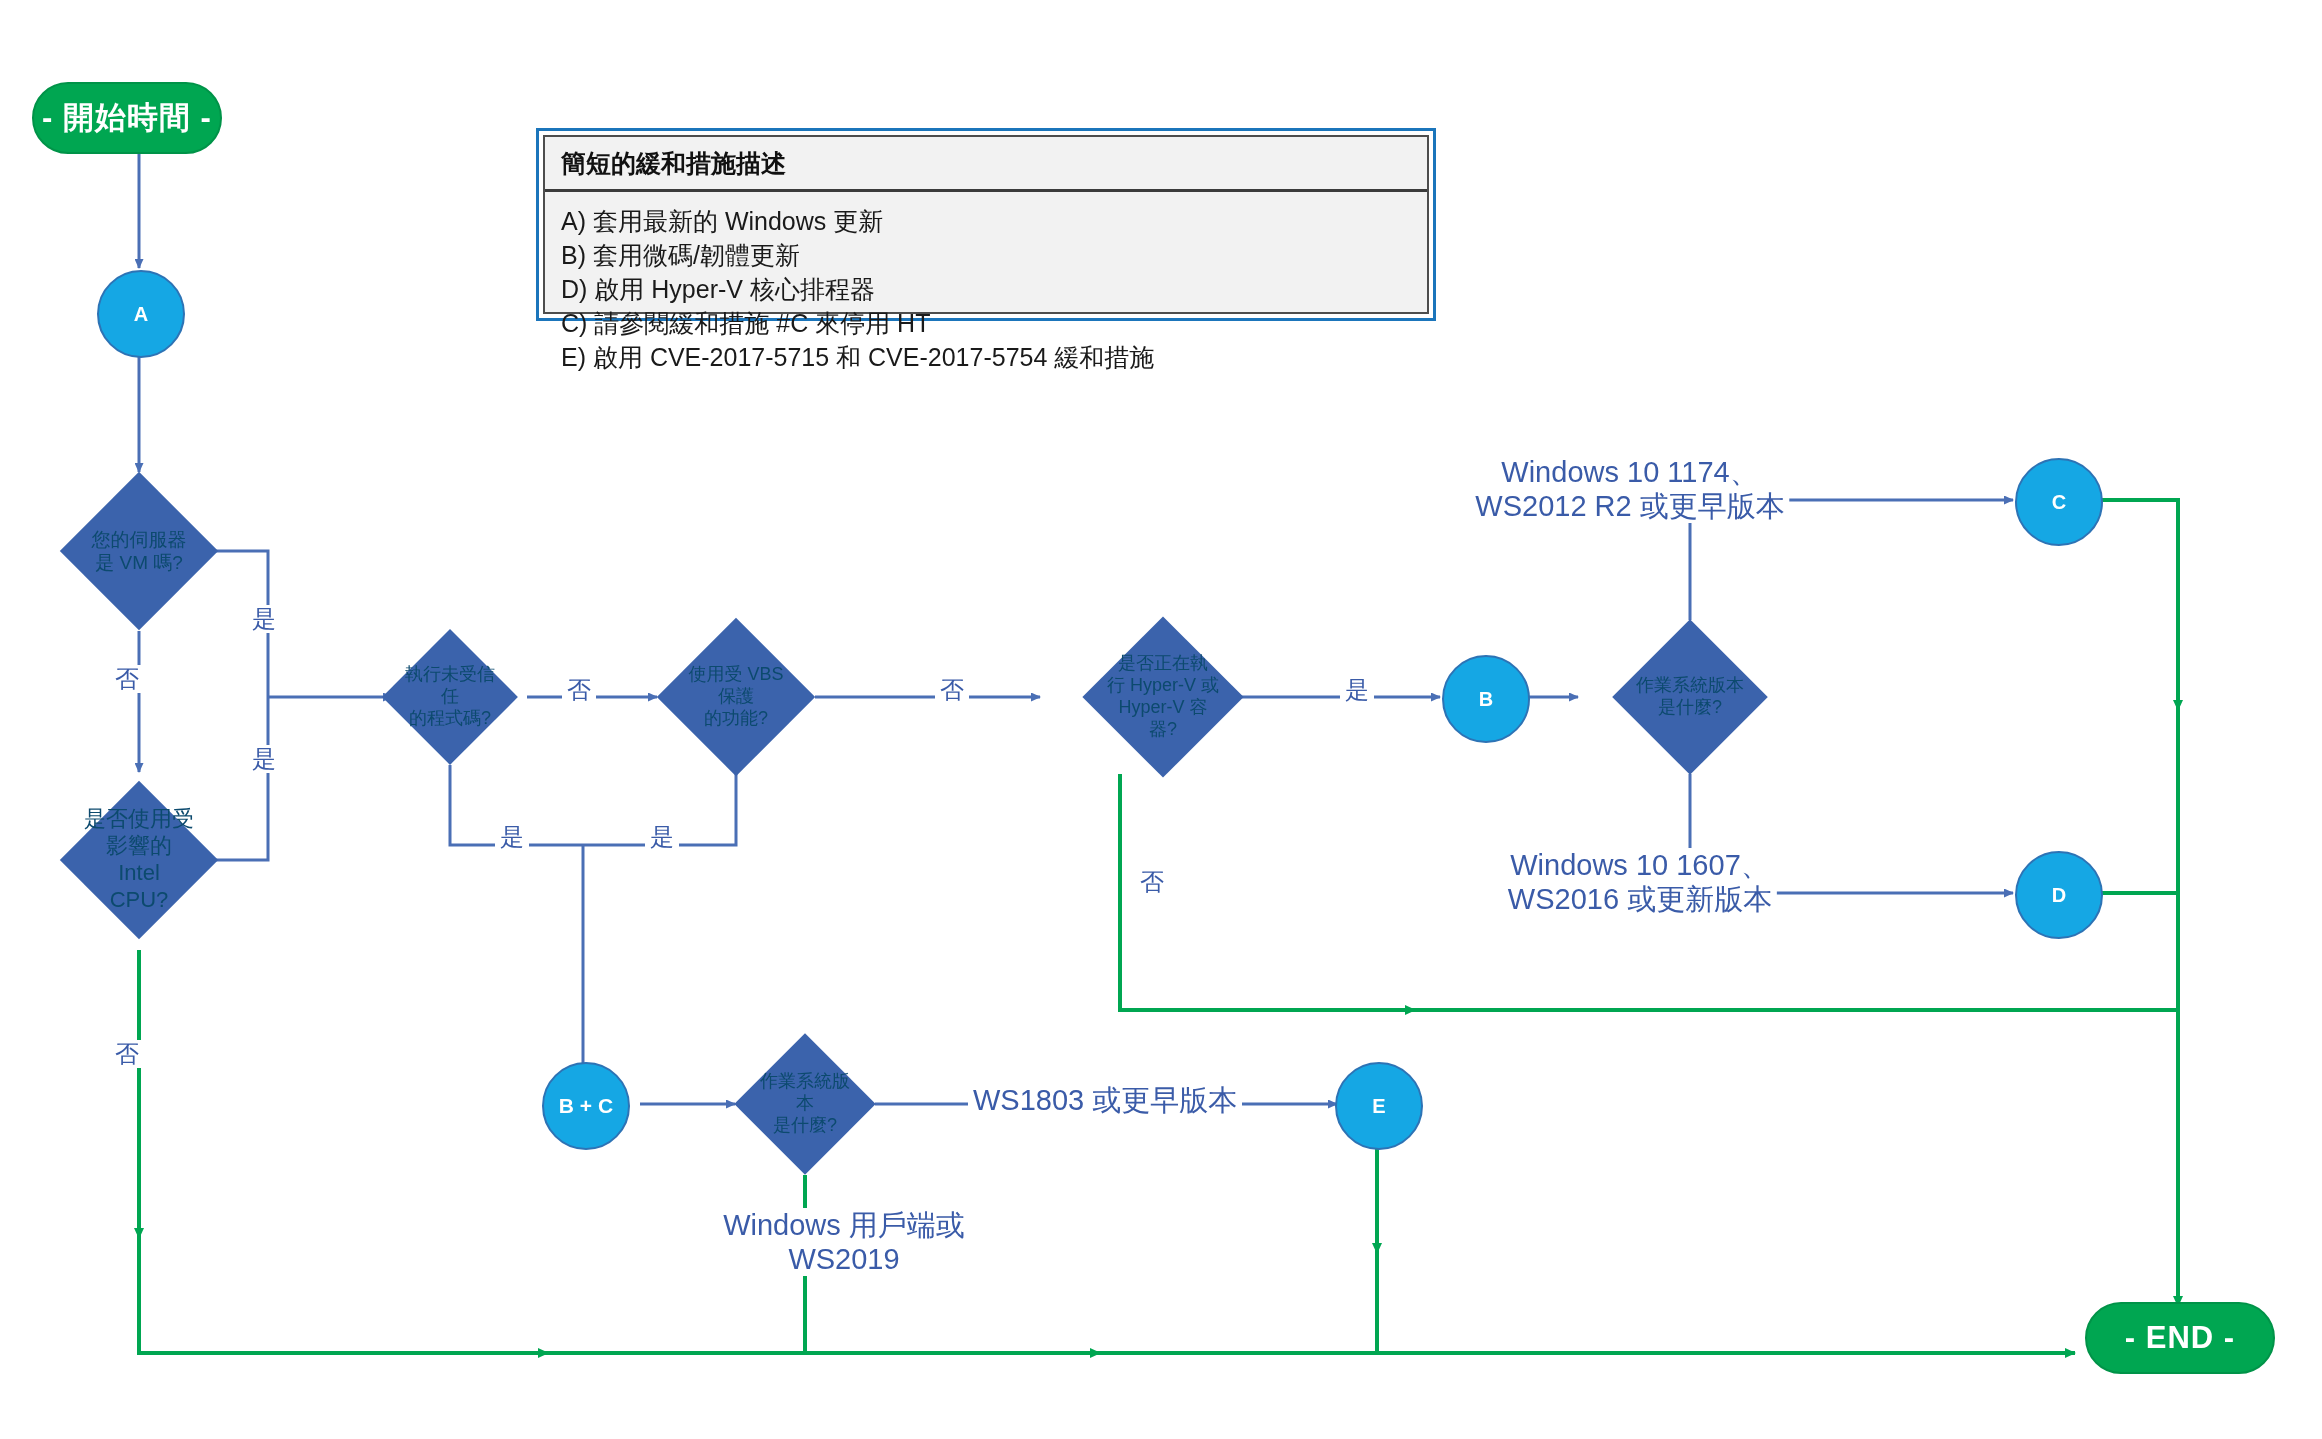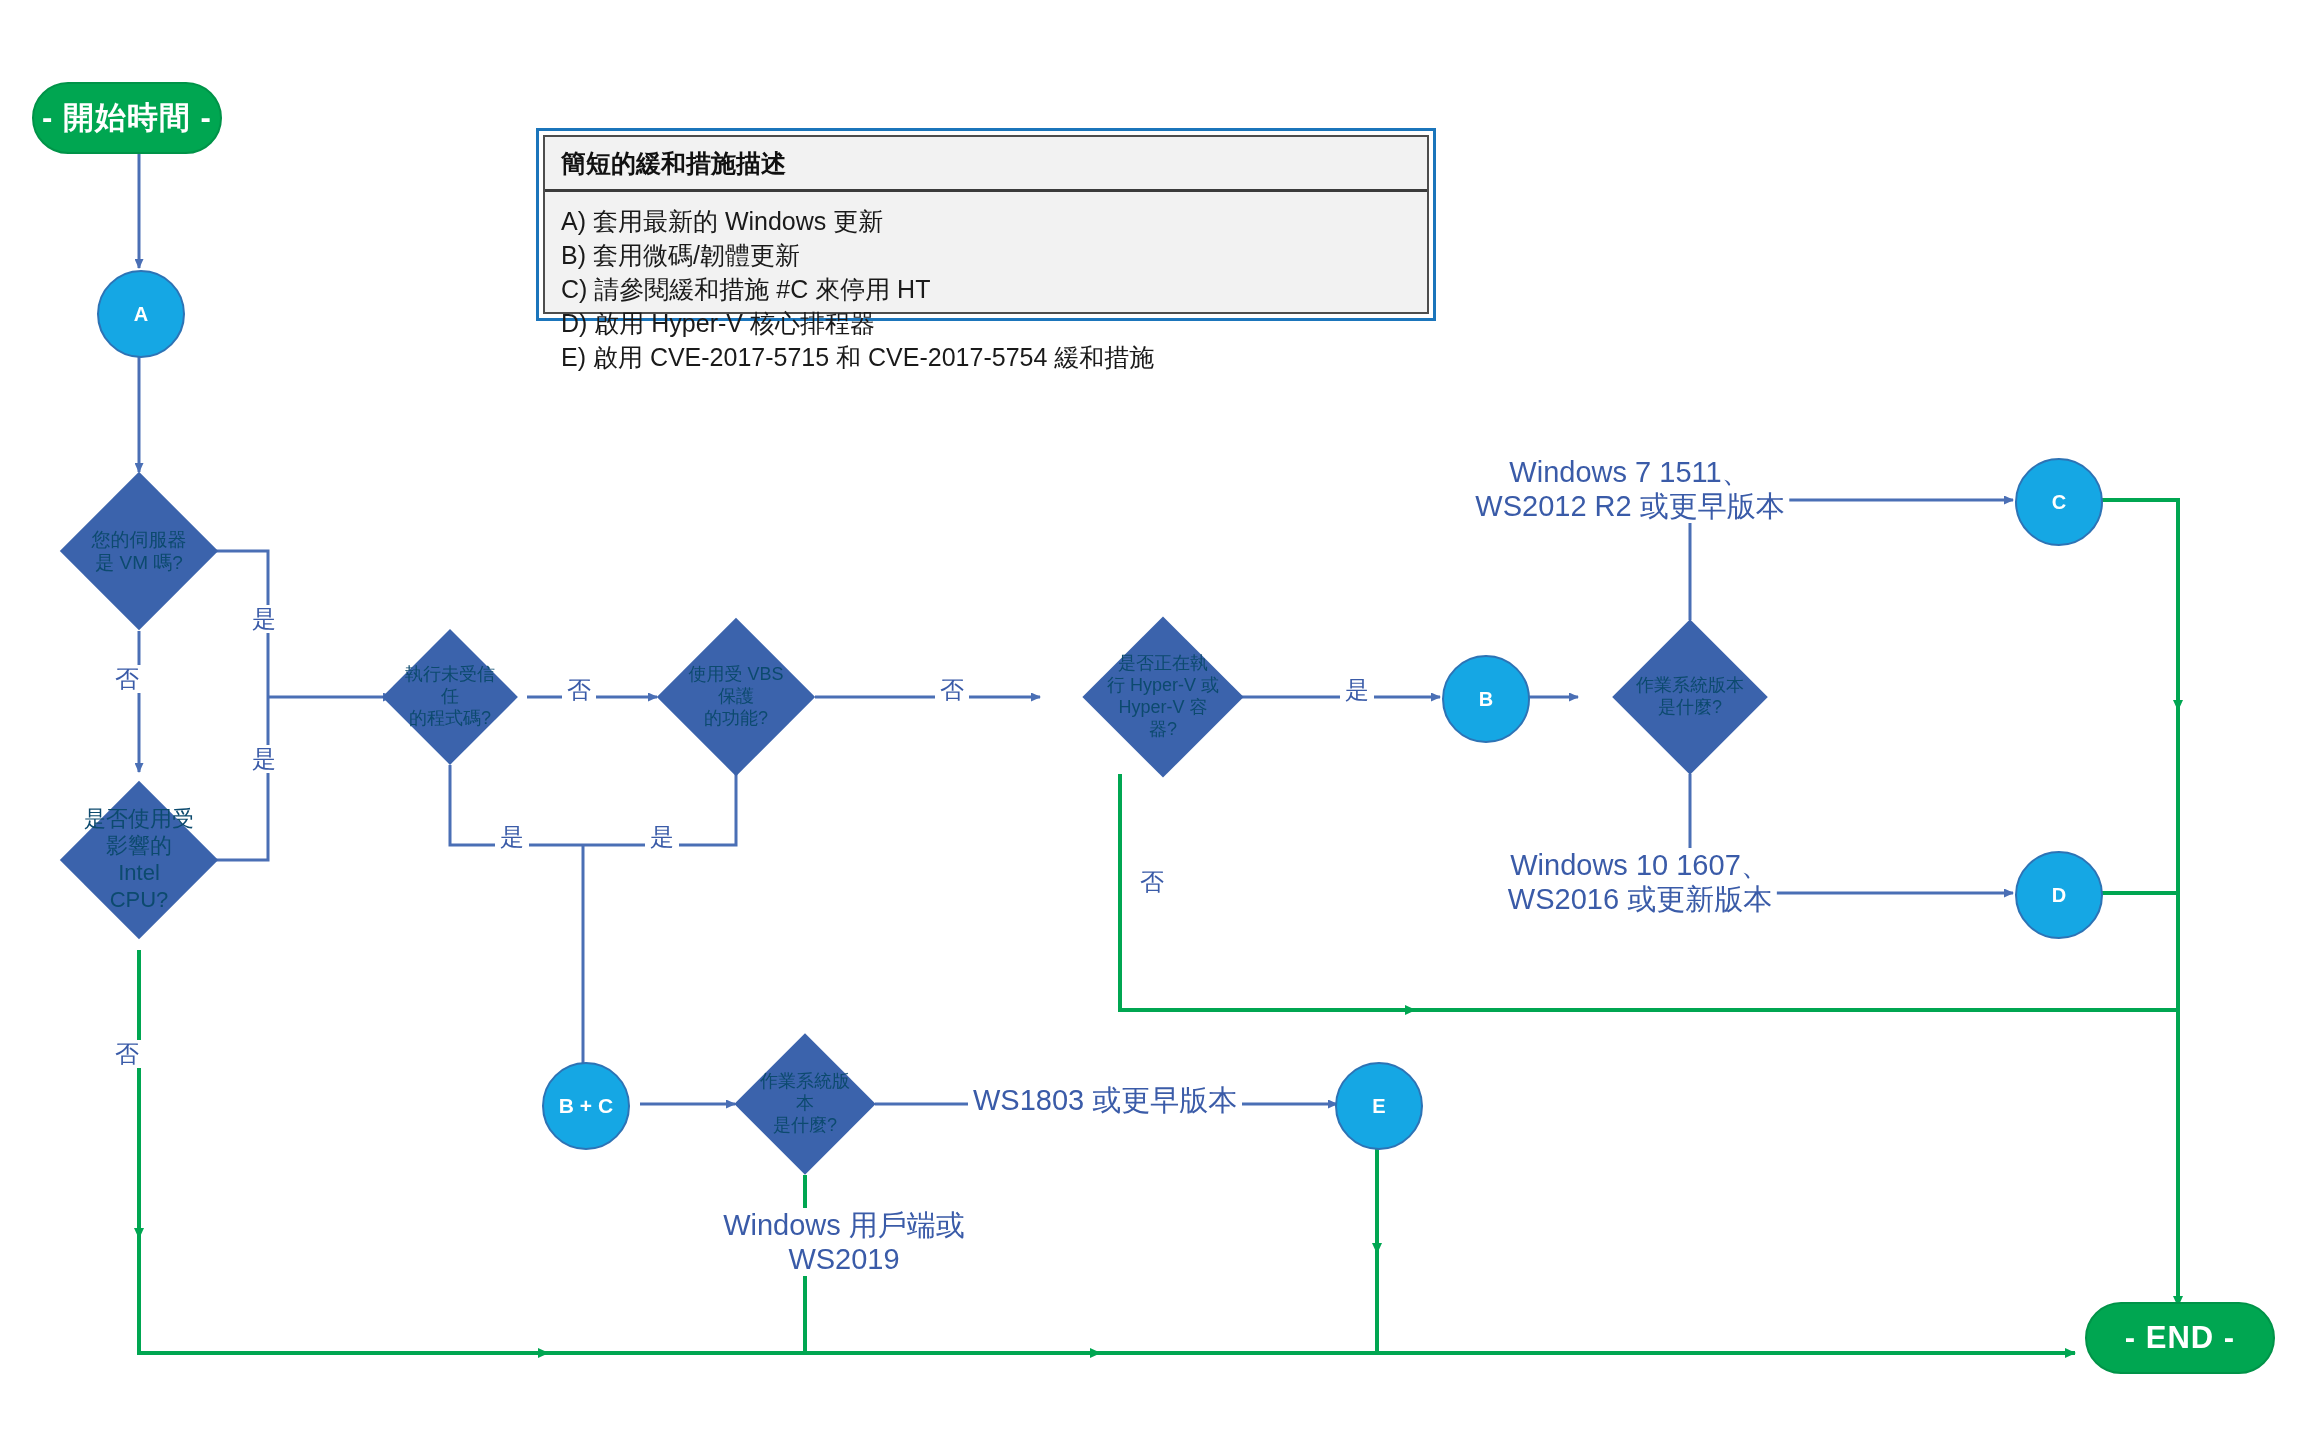--- a/index.html
+++ b/index.html
@@ -115,22 +115,22 @@
       <path d="M1377,1253 L1377,1353"></path>
     </g>
   </svg>
 
   <div id="legend">
     <div class="inner">
       <div class="ltitle">簡短的緩和措施描述</div>
       <div class="lbody">
         <div class="lrow">A) 套用最新的 Windows 更新</div>
         <div class="lrow">B) 套用微碼/韌體更新</div>
+        <div class="lrow">D) 啟用 Hyper-V 核心排程器</div>
         <div class="lrow">C) 請參閱緩和措施 #C 來停用 HT</div>
-        <div class="lrow">D) 啟用 Hyper-V 核心排程器</div>
         <div class="lrow">E)  啟用 CVE-2017-5715 和 CVE-2017-5754 緩和措施</div>
       </div>
     </div>
   </div>
 
   <div class="pill start">- 開始時間 -</div>
   <div class="pill end">- END -</div>
 
   <div class="circ" style="left:97px;top:270px;width:84px;height:84px;">A</div>
   <div class="circ" style="left:1442px;top:655px;width:84px;height:84px;">B</div>
@@ -202,21 +202,21 @@
   <div class="lbl" style="left:110px;top:665px;">否</div>
   <div class="lbl" style="left:110px;top:1040px;">否</div>
   <div class="lbl" style="left:562px;top:676px;">否</div>
   <div class="lbl" style="left:935px;top:676px;">否</div>
   <div class="lbl" style="left:495px;top:823px;">是</div>
   <div class="lbl" style="left:645px;top:823px;">是</div>
   <div class="lbl" style="left:1340px;top:676px;">是</div>
   <div class="lbl" style="left:1135px;top:868px;">否</div>
 
   <div class="lbl big ctr" style="left:1630px;top:455px;transform:translateX(-50%);">
-    <div>Windows 7 1511、</div>
+    <div>Windows 10 1174、</div>
     <div>WS2012 R2 或更早版本</div>
   </div>
 
   <div class="lbl big ctr" style="left:1630px;top:848px;transform:translateX(-50%);margin-left:10px;">
     <div>Windows 10 1607、</div>
     <div>WS2016 或更新版本</div>
   </div>
 
   <div class="lbl big" style="left:968px;top:1083px;text-align:center;">WS1803 或更早版本</div>
 

